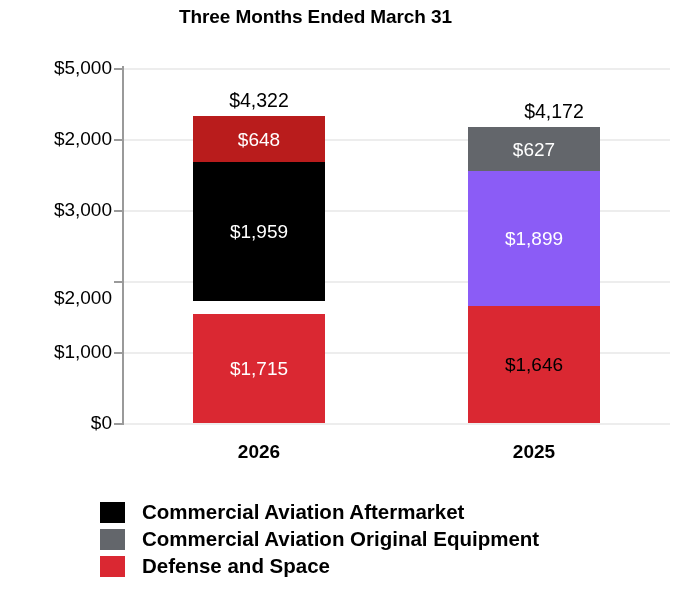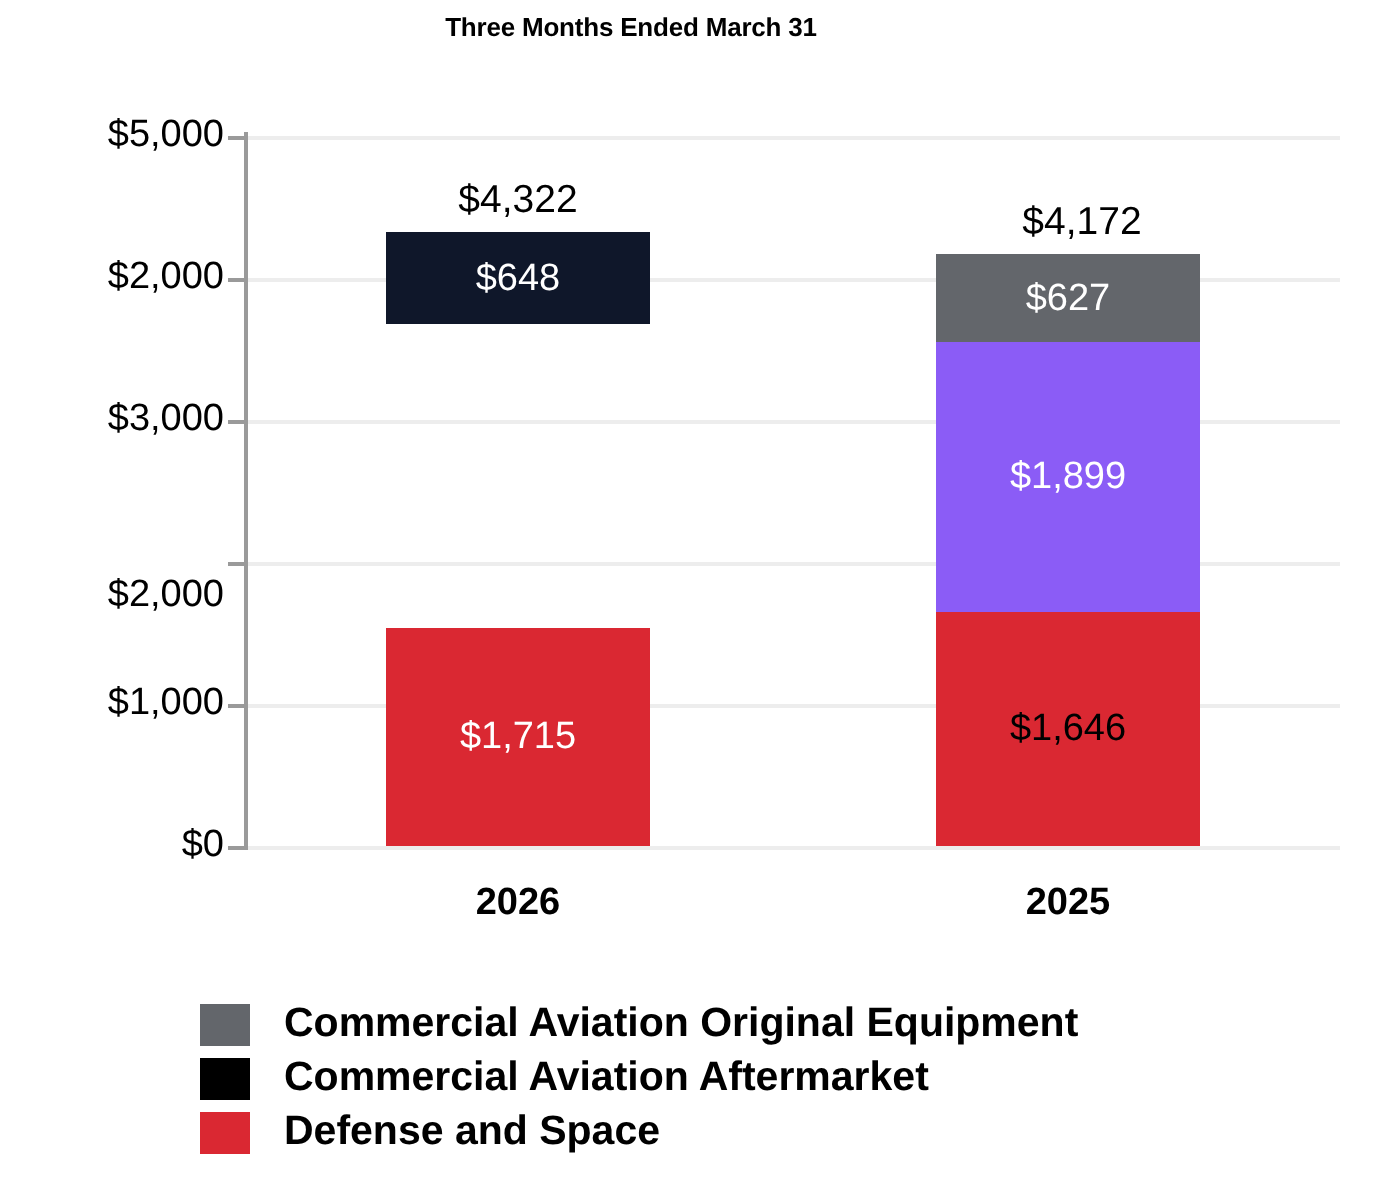--- a/index.html
+++ b/index.html
@@ -15,21 +15,21 @@
     width: 700px;
     height: 600px;
     background: #ffffff;
   }
 
   
   #chart-title {
     position: absolute;
     top: 6px; left: 0; width: 631px;
     text-align: center;
-    font-size: 13px;
+    font-size: 19px;
     font-weight: bold;
     color: #000000;
     letter-spacing: -0.1px;
   }
 
   
   #plot-area {
     position: absolute;
     left: 124px;
     top: 68px;
@@ -168,53 +168,56 @@
         <div class="gridline" style="top: 213px;"></div>
         <div class="gridline" style="top: 142px;"></div>
         <div class="gridline" style="top: 71px;"></div>
         <div class="gridline" style="top: 0px;"></div>
       </div>
     <div id="bars-layer">
         <div class="bar-group" style="left: 69px; height: 355px;">
           <div class="bar-seg" style="background: rgb(218, 40, 50); height: 109px; bottom: 0px;">
             <span class="seg-label" style="color: rgb(255, 255, 255);">$1,715</span>
           </div>
-          <div class="bar-seg" style="background: #0f172a; height: 46.008px; bottom: 260.854px;">
+          <div class="bar-seg" style="background: rgb(0, 0, 0); height: 139.089px; bottom: 121.765px;">
+            <span class="seg-label" style="color: rgb(255, 255, 255);">$1,959</span>
+          </div>
+          <div class="bar-seg" style="background: #b91c1c; height: 46.008px; bottom: 260.854px;">
             <span class="seg-label" style="color: rgb(255, 255, 255);">$648</span>
           </div>
         </div>
         <div class="bar-group" style="left: 344px; height: 355px;">
           <div class="bar-seg" style="background: rgb(218, 40, 50); height: 116.866px; bottom: 0px;">
             <span class="seg-label" style="color: #000000;">$1,646</span>
           </div>
           <div class="bar-seg" style="background: #8b5cf6; height: 134.829px; bottom: 116.866px;">
             <span class="seg-label" style="color: rgb(255, 255, 255);">$1,899</span>
           </div>
           <div class="bar-seg" style="background: rgb(99, 102, 107); height: 44.517px; bottom: 251.695px;">
             <span class="seg-label" style="color: rgb(255, 255, 255);">$627</span>
           </div>
         </div>
       </div>
   </div>
 
   <div id="labels-layer">
       <div class="bar-total" style="left: 193px; top: 89.138px;">$4,322</div>
       <div class="cat-label" style="left: 193px; top: 441px;">2026</div>
-      <div class="bar-total" style="left: 475px; top: 99.788px;">$4,172</div>
+      <div class="bar-total" style="left: 488px; top: 99.788px;">$4,172</div>
       <div class="cat-label" style="left: 468px; top: 441px;">2025</div>
     </div>
 
   <div id="legend">
+      <div class="legend-row">
+        <div class="legend-swatch" style="background: rgb(0, 0, 0);"></div>
+        <div class="legend-text">Commercial Aviation Aftermarket</div>
+      </div>
       <div class="legend-row">
         <div class="legend-swatch" style="background: rgb(99, 102, 107);"></div>
         <div class="legend-text">Commercial Aviation Original Equipment</div>
       </div>
       <div class="legend-row">
-        <div class="legend-swatch" style="background: rgb(0, 0, 0);"></div>
-        <div class="legend-text">Commercial Aviation Aftermarket</div>
-      </div>
-      <div class="legend-row">
         <div class="legend-swatch" style="background: rgb(218, 40, 50);"></div>
         <div class="legend-text">Defense and Space</div>
       </div>
     </div>
 
 </div>
 
 </body></html>

